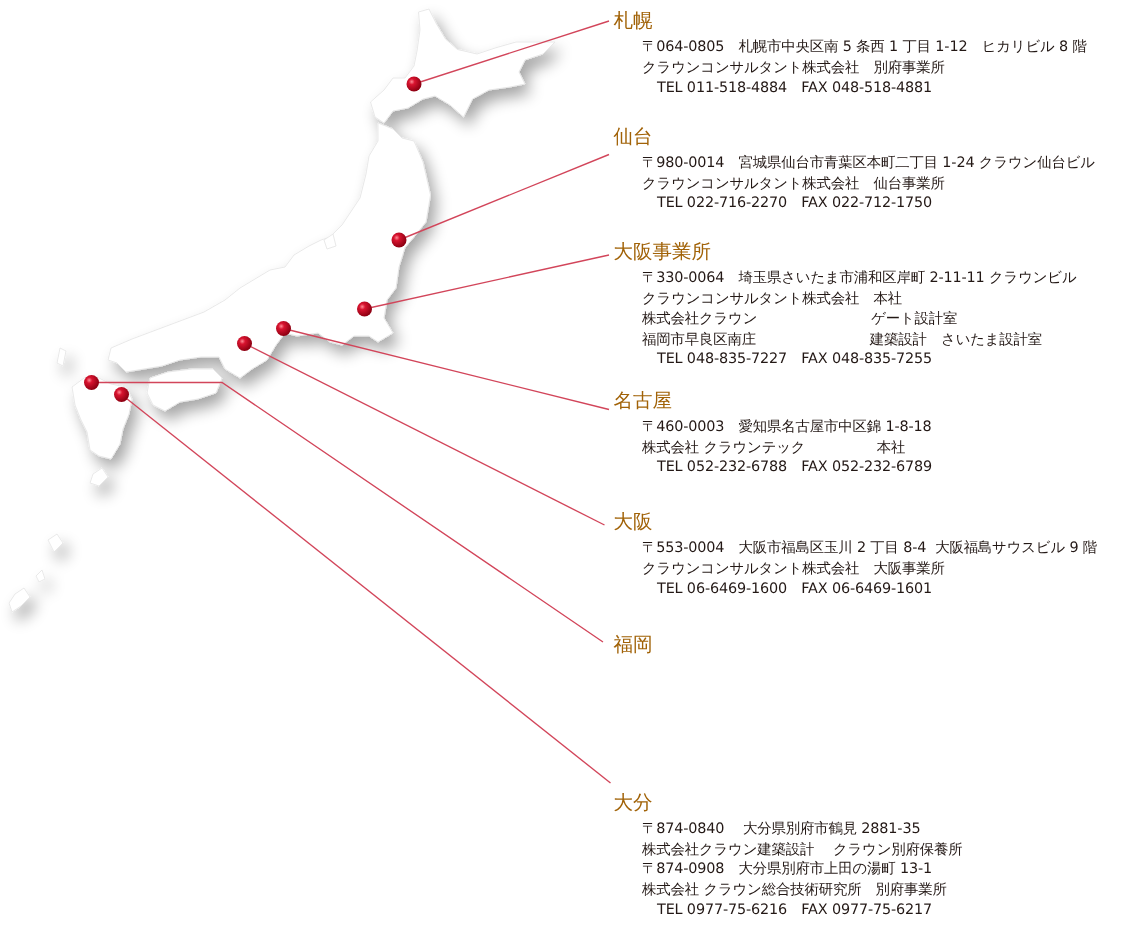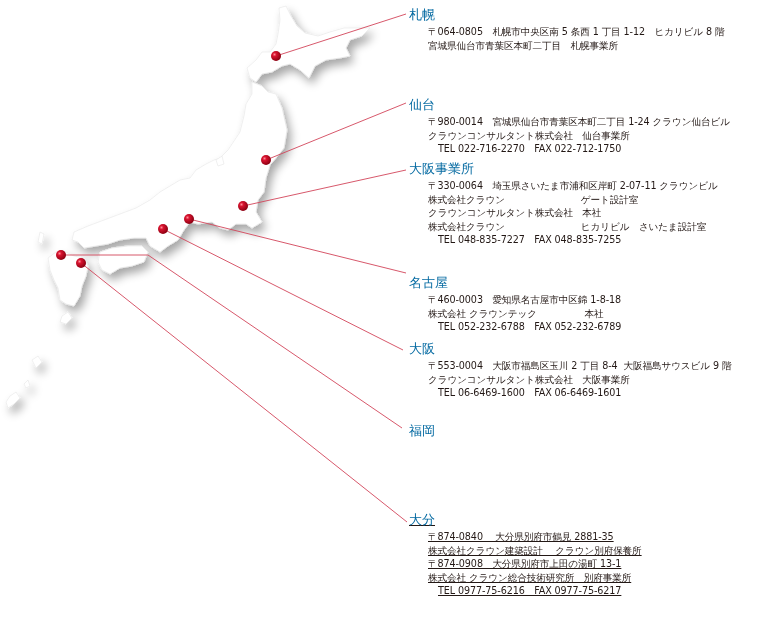--- a/index.html
+++ b/index.html
@@ -1,20 +1,20 @@
 <!DOCTYPE html>
 <html><head>
   <meta charset="utf-8">
   <style>
     html, body { margin: 0; padding: 0; background: #ffffff; }
     body { width: 760px; height: 620px; position: relative; overflow: hidden;
       font-family: "DejaVu Sans", "Liberation Sans", sans-serif; color: #231815; }
     #map-layer { position: absolute; left: 0; top: 0; width: 760px; height: 620px; }
     .office { position: absolute; left: 409px; }
-    .office-name { font-size: 13px; line-height: 16px; color: #0369a1; }
+    .office-name { font-size: 13px; line-height: 16px; color: #a16207; }
     .office-lines { margin-left: 19px; margin-top: 2px; }
     .line { font-size: 9.6px; line-height: 13.5px; white-space: pre; color: #231815; letter-spacing: -0.1px; }
     .line.tel { padding-left: 10px; }
   </style>
 </head>
 <body>
 
 <svg id="map-layer" viewBox="0 0 760 620" xmlns="http://www.w3.org/2000/svg">
   <defs>
     <filter id="shadow" x="-20%" y="-20%" width="140%" height="140%">
@@ -71,45 +71,46 @@
     <circle cx="163" cy="229" r="5" fill="url(#pin)"></circle>
     <circle cx="61" cy="255" r="5" fill="url(#pin)"></circle>
     <circle cx="81" cy="263" r="5" fill="url(#pin)"></circle>
   </g>
 </svg>
 
 <div class="office" style="top:7px;">
   <div class="office-name">札幌</div>
   <div class="office-lines">
     <div class="line">〒064-0805　札幌市中央区南 5 条西 1 丁目 1-12　ヒカリビル 8 階</div>
-    <div class="line">宮城県仙台市青葉区本町二丁目　札幌事業所</div>
+    <div class="line">クラウンコンサルタント株式会社　別府事業所</div>
+    <div class="line tel">TEL 011-518-4884　FAX 048-518-4881</div>
   </div>
 </div>
 
-<div class="office" style="top:97px;">
+<div class="office" style="top:84px;">
   <div class="office-name">仙台</div>
   <div class="office-lines">
     <div class="line">〒980-0014　宮城県仙台市青葉区本町二丁目 1-24 クラウン仙台ビル</div>
     <div class="line">クラウンコンサルタント株式会社　仙台事業所</div>
     <div class="line tel">TEL 022-716-2270　FAX 022-712-1750</div>
   </div>
 </div>
 
 <div class="office" style="top:161px;">
   <div class="office-name">大阪事業所</div>
   <div class="office-lines">
-    <div class="line">〒330-0064　埼玉県さいたま市浦和区岸町 2-07-11 クラウンビル</div>
+    <div class="line">〒330-0064　埼玉県さいたま市浦和区岸町 2-11-11 クラウンビル</div>
+    <div class="line">クラウンコンサルタント株式会社　本社</div>
     <div class="line">株式会社クラウン　　　　　　　　ゲート設計室</div>
-    <div class="line">クラウンコンサルタント株式会社　本社</div>
-    <div class="line">株式会社クラウン　　　　　　　　ヒカリビル　さいたま設計室</div>
+    <div class="line">福岡市早良区南庄　　　　　　　　建築設計　さいたま設計室</div>
     <div class="line tel">TEL 048-835-7227　FAX 048-835-7255</div>
   </div>
 </div>
 
-<div class="office" style="top:275px;">
+<div class="office" style="top:260px;">
   <div class="office-name">名古屋</div>
   <div class="office-lines">
     <div class="line">〒460-0003　愛知県名古屋市中区錦 1-8-18</div>
     <div class="line">株式会社 クラウンテック　　　　　本社</div>
     <div class="line tel">TEL 052-232-6788　FAX 052-232-6789</div>
   </div>
 </div>
 
 <div class="office" style="top:341px;">
   <div class="office-name">大阪</div>
@@ -117,21 +118,21 @@
     <div class="line">〒553-0004　大阪市福島区玉川 2 丁目 8-4  大阪福島サウスビル 9 階</div>
     <div class="line">クラウンコンサルタント株式会社　大阪事業所</div>
     <div class="line tel">TEL 06-6469-1600　FAX 06-6469-1601</div>
   </div>
 </div>
 
 <div class="office" style="top:423px;">
   <div class="office-name">福岡</div>
 </div>
 
-<div class="office" style="top:512px;text-decoration:underline;">
+<div class="office" style="top:528px;">
   <div class="office-name">大分</div>
   <div class="office-lines">
     <div class="line">〒874-0840　 大分県別府市鶴見 2881-35</div>
     <div class="line">株式会社クラウン建築設計　 クラウン別府保養所</div>
     <div class="line">〒874-0908　大分県別府市上田の湯町 13-1</div>
     <div class="line">株式会社 クラウン総合技術研究所　別府事業所</div>
     <div class="line tel">TEL 0977-75-6216　FAX 0977-75-6217</div>
   </div>
 </div>
 

